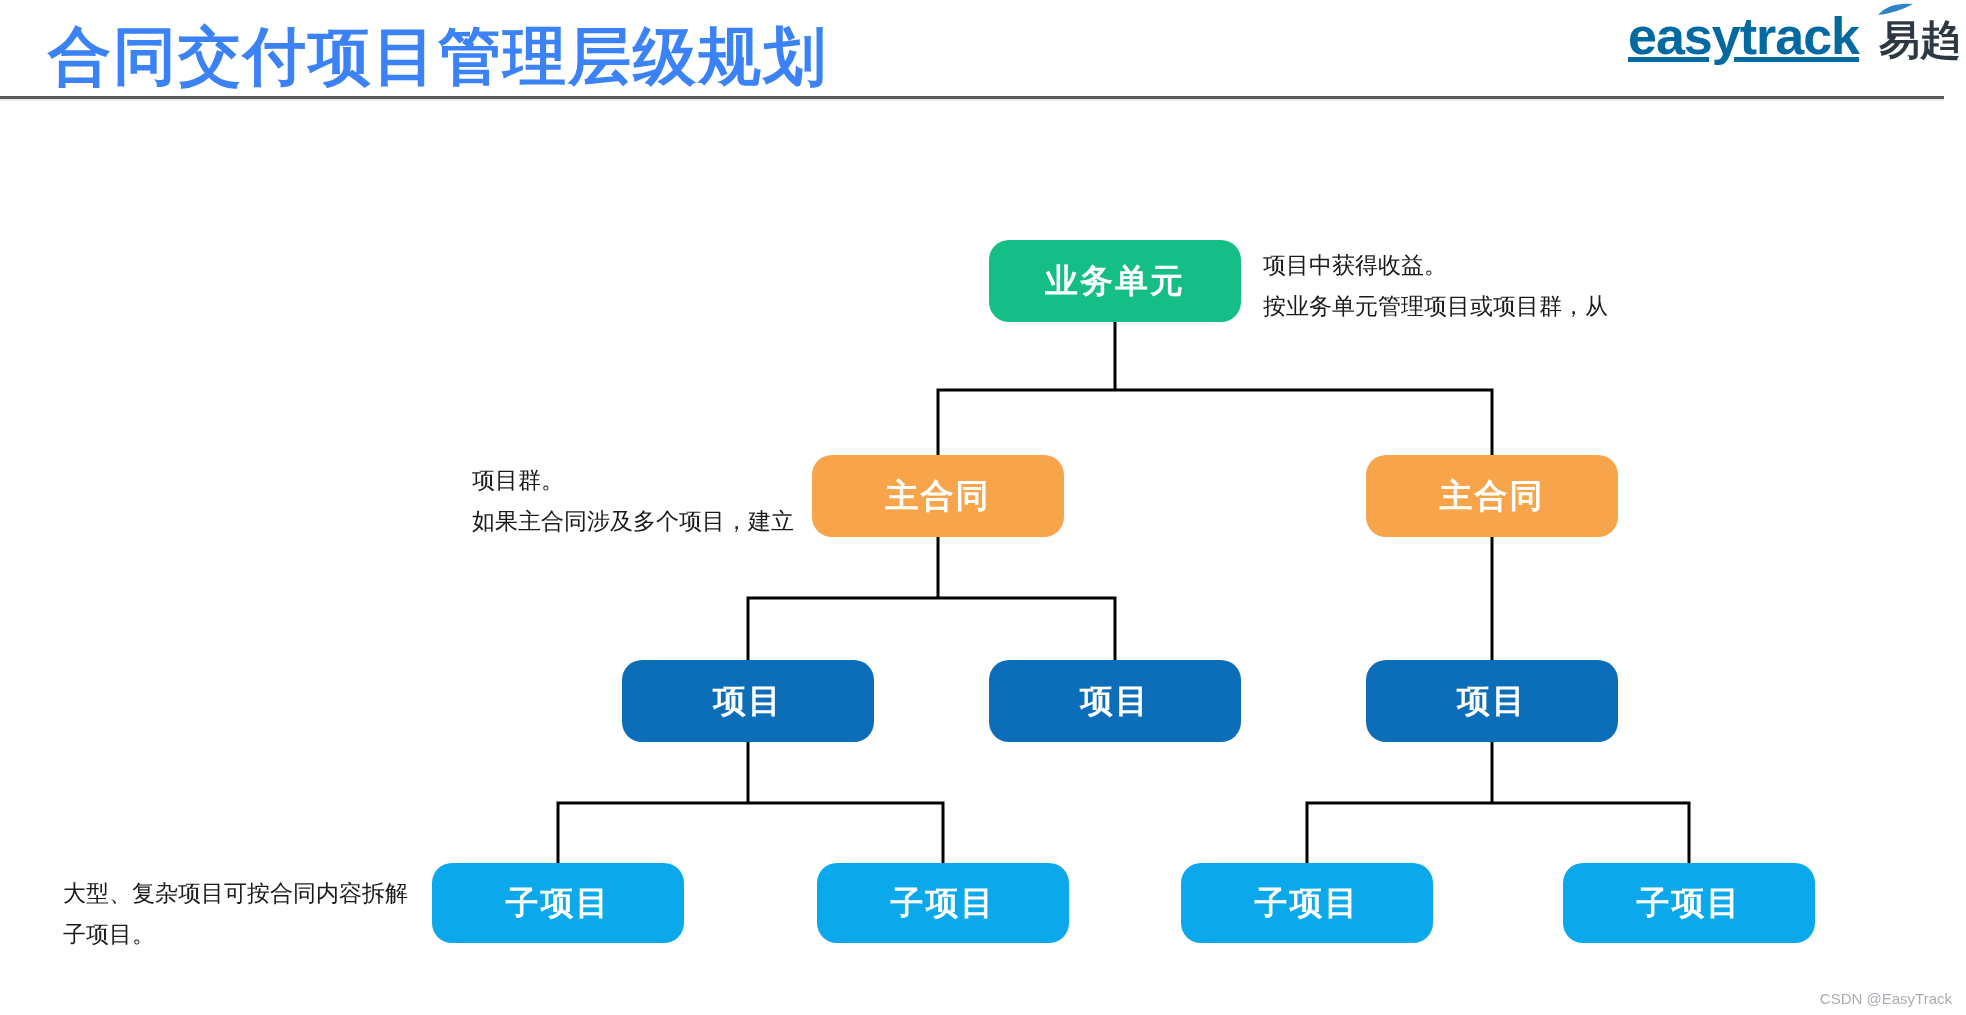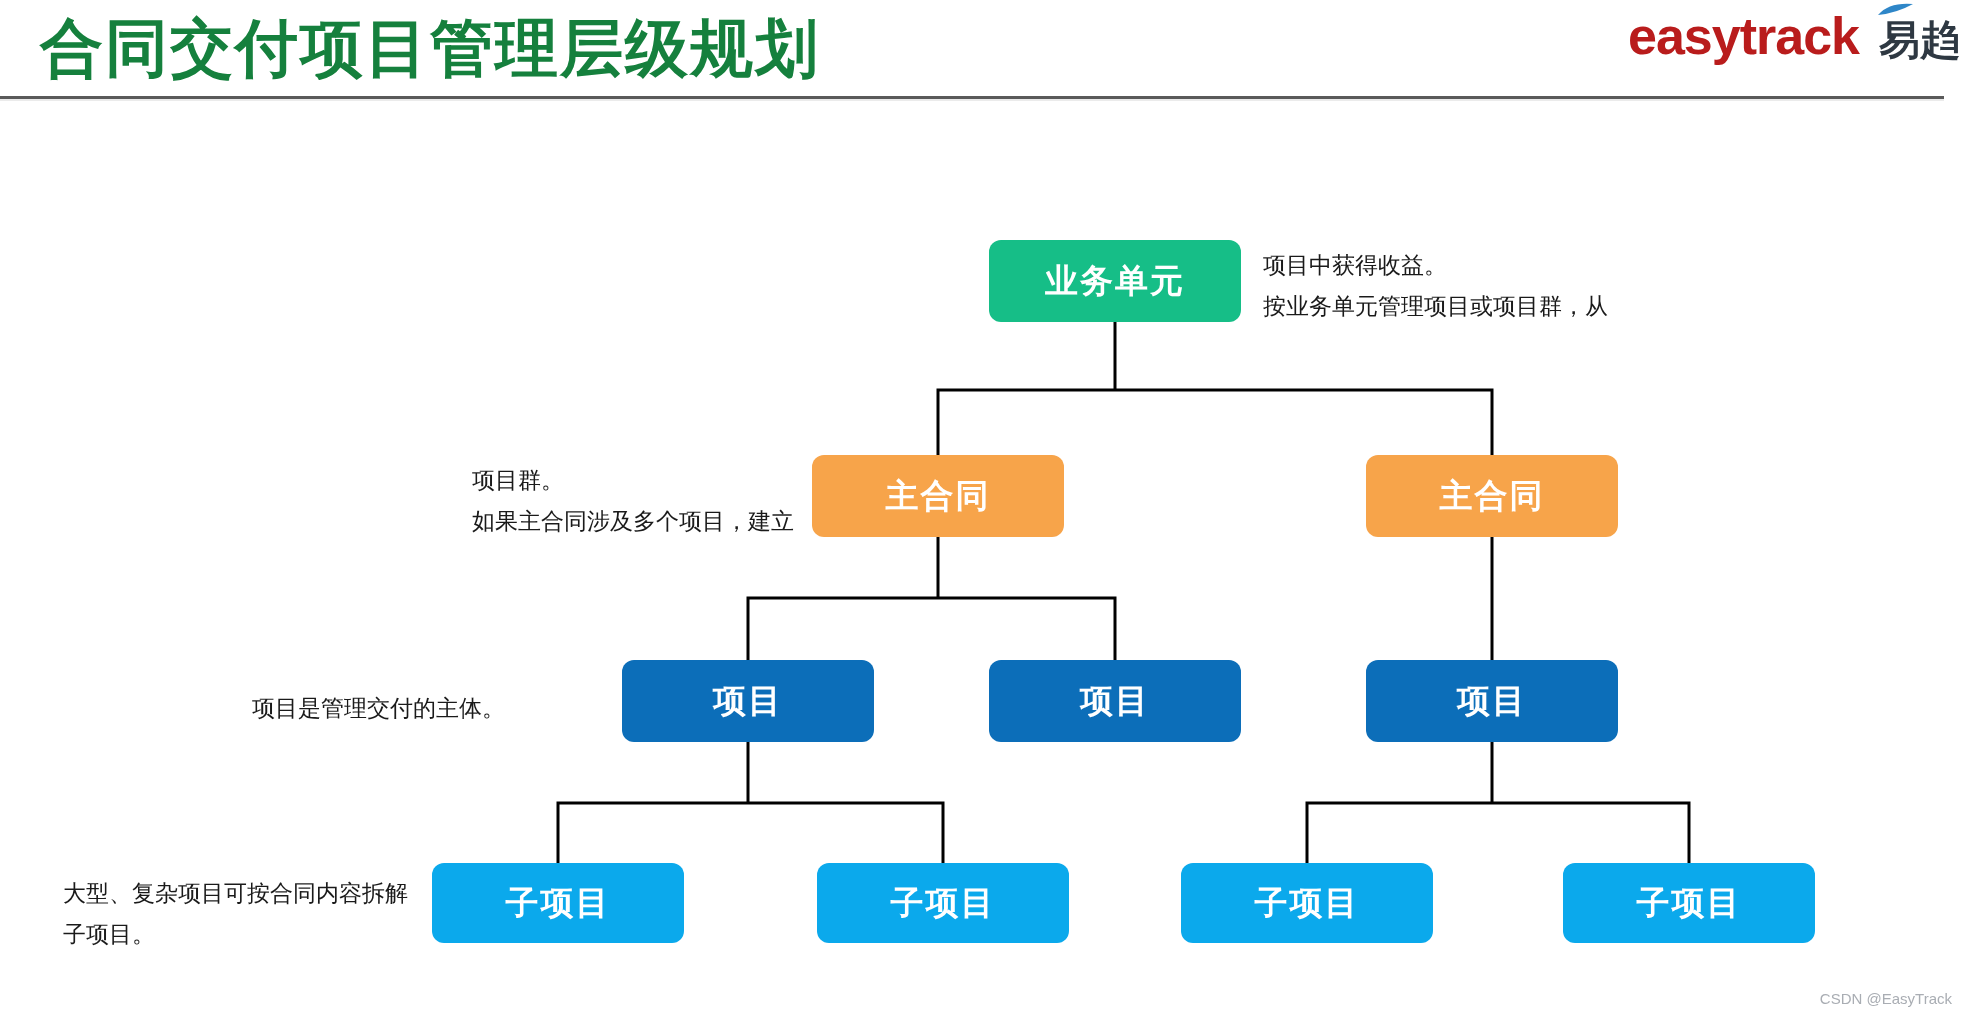--- a/index.html
+++ b/index.html
@@ -14,43 +14,44 @@
     overflow: hidden;
   }
 
   
   .title {
     position: absolute;
     left: 36px; top: 2px;
     font-size: 63px;
     font-weight: 900;
     letter-spacing: 2px;
-    color: #15803d;
-    margin: 4px;
+    color: #3b82f6;
+    margin: 12px;
     white-space: nowrap;
   }
   .divider {
     position: absolute;
     left: 0; top: 96px;
     width: 1944px; height: 3px;
     background: #5a5a5a;
     box-shadow: 0 2px 0 rgba(0,0,0,0.08);
   }
   .logo {
     position: absolute;
     left: 1628px; top: 6px;
     display: flex;
     align-items: baseline;
     white-space: nowrap;
   }
   .logo-en {
     font-size: 52px;
     font-weight: 700;
     letter-spacing: -1px;
-    color: #b91c1c;
+    color: #0369a1;
+    text-decoration: underline;
   }
   .logo-cn-wrap {
     position: relative;
     margin-left: 20px;
     display: inline-block;
   }
   .logo-cn {
     font-size: 41px;
     font-weight: 700;
     color: #2e3842;
@@ -58,21 +59,21 @@
   .logo-swoosh {
     position: absolute;
     left: -2px; top: -12px;
     width: 38px; height: 16px;
   }
 
   
   .node {
     position: absolute;
     width: 252px; height: 82px;
-    border-radius: 12px;
+    border-radius: 20px;
     display: flex;
     align-items: center;
     justify-content: center;
     color: #ffffff;
     font-size: 33px;
     font-weight: 700;
     letter-spacing: 2px;
     box-sizing: border-box;
   }
 
@@ -153,23 +154,20 @@
   <div class="annotation" style="left:1263px; top:245px;">
     <div>项目中获得收益。</div>
     <div>按业务单元管理项目或项目群，从</div>
   </div>
 
   <div class="annotation" style="left:472px; top:460px;">
     <div>项目群。</div>
     <div>如果主合同涉及多个项目，建立</div>
   </div>
 
-  <div class="annotation" style="left:252px; top:688px;">
-    <div>项目是管理交付的主体。</div>
-  </div>
 
   <div class="annotation" style="left:63px; top:873px;">
     <div>大型、复杂项目可按合同内容拆解</div>
     <div>子项目。</div>
   </div>
 
   <div class="watermark">CSDN @EasyTrack</div>
 
 </div>
 

